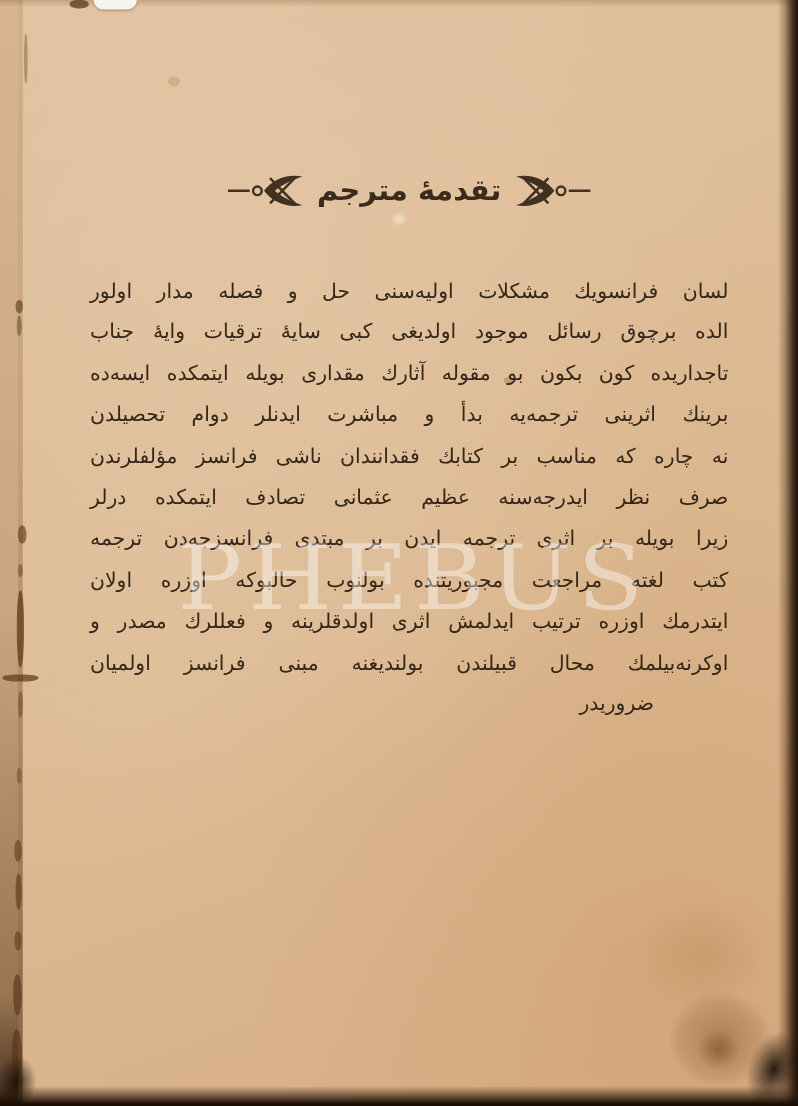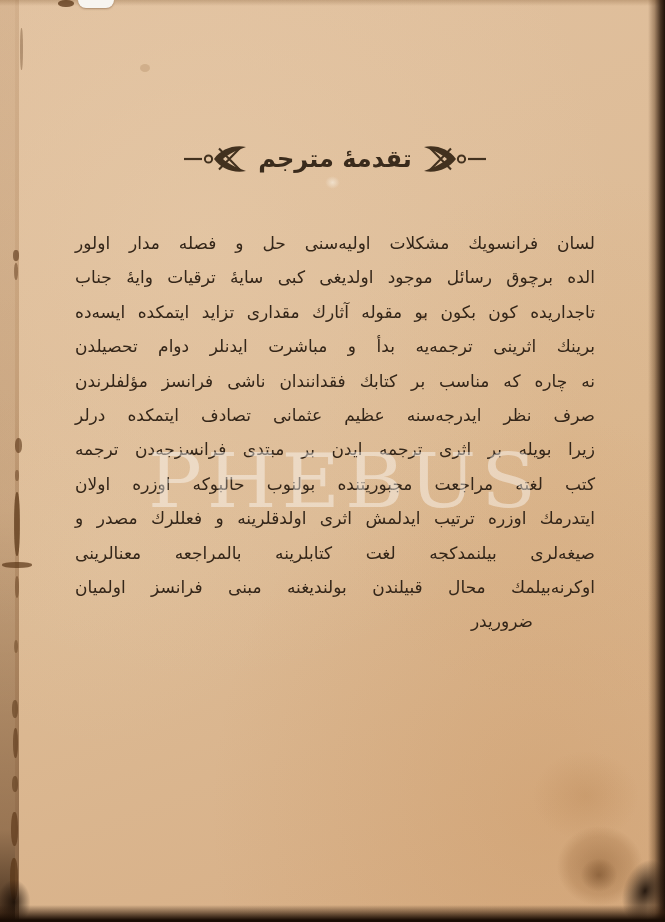--- a/index.html
+++ b/index.html
@@ -35,21 +35,21 @@
     background:radial-gradient(closest-side,rgba(168,112,60,.22),rgba(168,112,60,0) 78%);}
   .stain-a{left:546px;top:816px;width:108px;height:100px;border-radius:50%;
     background:radial-gradient(closest-side,rgba(122,74,32,.40),rgba(140,90,45,.22) 58%,rgba(140,90,45,0) 80%);}
   .stain-a2{left:576px;top:854px;width:46px;height:42px;border-radius:50%;
     background:radial-gradient(closest-side,rgba(92,54,22,.42),rgba(92,54,22,0) 80%);}
   .stain-c{left:324px;top:175px;width:17px;height:15px;border-radius:50%;
     background:radial-gradient(closest-side,rgba(247,239,226,.65),rgba(247,239,226,0) 85%);}
   .stain-d{left:420px;top:314px;width:7px;height:6px;border-radius:50%;background:rgba(120,70,30,.25);}
   .stain-e{left:140px;top:64px;width:10px;height:8px;border-radius:50%;background:rgba(130,82,40,.18);}
 
-  .content{position:absolute;left:75px;right:70px;top:0;height:100%;color:#342619;}
+  .content{position:absolute;left:75px;right:58px;top:0;height:100%;color:#342619;}
   .header{position:absolute;left:0;right:0;top:138px;height:42px;
     display:flex;align-items:center;justify-content:center;gap:9px;direction:ltr;}
   .title{font-size:24px;font-weight:bold;margin:0;letter-spacing:0;color:#3a2b1c;direction:rtl;}
   .orn{width:66px;height:34px;color:#42311f;}
   .orn .st{stroke:#42311f;}
   .orn-right{transform:scaleX(-1);}
 
   .bodytext{position:absolute;left:0;right:0;top:226px;direction:rtl;font-size:17px;line-height:34.4px;}
   .line{margin:0;text-align:justify;text-align-last:justify;white-space:nowrap0;}
   .line-end{text-align:left;text-align-last:right;padding-left:0;padding-right:62px;}
@@ -110,28 +110,27 @@
         <circle class="st" cx="25.5" cy="17" r="3.6" fill="none" stroke-width="2"></circle>
         <path d="M31,17 C38,7.5 50,2.5 63,5 C52,9 45,12.5 40,17 C45,21.5 52,25 63,29 C50,31.5 38,26.5 31,17 Z" fill="currentColor"></path>
         <path class="st" d="M36,6.5 L57,28 M36,27.5 L57,6" fill="none" stroke-width="2.1"></path>
       </svg>
     </div>
 
     <div class="bodytext" lang="ota">
       <div class="para1">
         <p class="line">لسان فرانسويك مشكلات اوليه‌سنى حل و فصله مدار اولور</p>
         <p class="line">الده برچوق رسائل موجود اولديغى كبى سايۀ ترقيات وايۀ جناب</p>
-        <p class="line">تاجداريده كون بكون بو مقوله آثارك مقدارى تزايد ايتمكده ايسه‌ده</p>
+        <p class="line">تاجداريده كون بكون بو مقوله آثارك مقدارى بويله ايتمكده ايسه‌ده</p>
         <p class="line">برينك اثرينى ترجمه‌يه بدأ و مباشرت ايدنلر دوام تحصيلدن</p>
         <p class="line">نه چاره كه مناسب بر كتابك فقدانندان ناشى فرانسز مؤلفلرندن</p>
         <p class="line">صرف نظر ايدرجه‌سنه عظيم عثمانى تصادف ايتمكده درلر</p>
         <p class="line">زيرا بويله بر اثرى ترجمه ايدن بر مبتدى فرانسزجه‌دن ترجمه</p>
         <p class="line">كتب لغته مراجعت مجبوريتنده بولنوب حالبوكه اوزره اولان</p>
         <p class="line">ايتدرمك اوزره ترتيب ايدلمش اثرى اولدقلرينه و فعللرك مصدر و</p>
-        <p class="line">صيغه‌لرى بيلنمدكجه لغت كتابلرينه بالمراجعه معنالرينى</p>
         <p class="line">اوكرنه‌بيلمك محال قبيلندن بولنديغنه مبنى فرانسز اولميان</p>
         <p class="line line-end">ضروريدر</p>
       </div>
 
     </div>
   </div>
 
   <div class="watermark">PHEBUS</div>
 </div>
 

